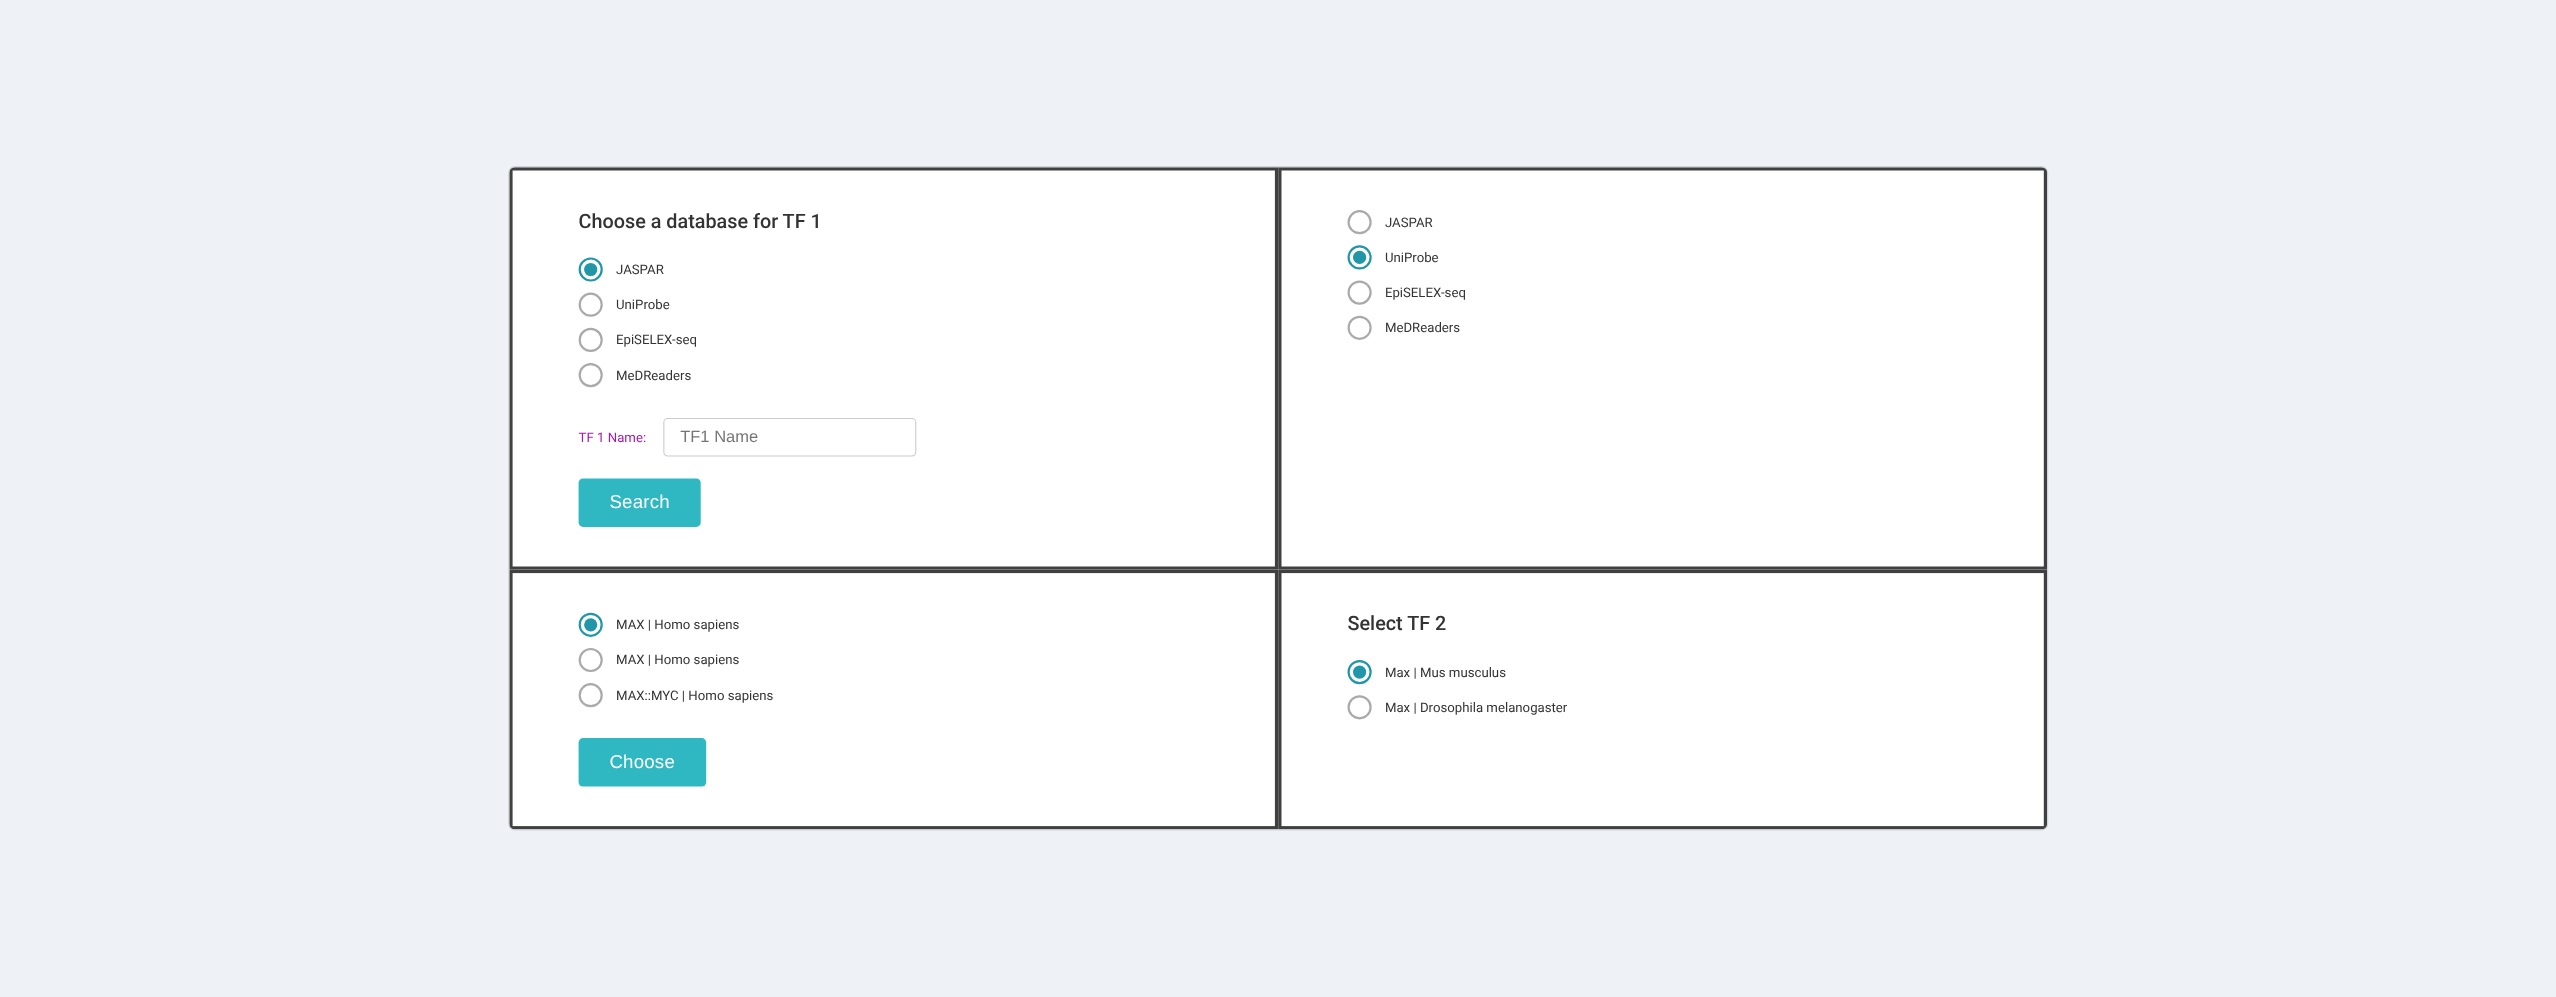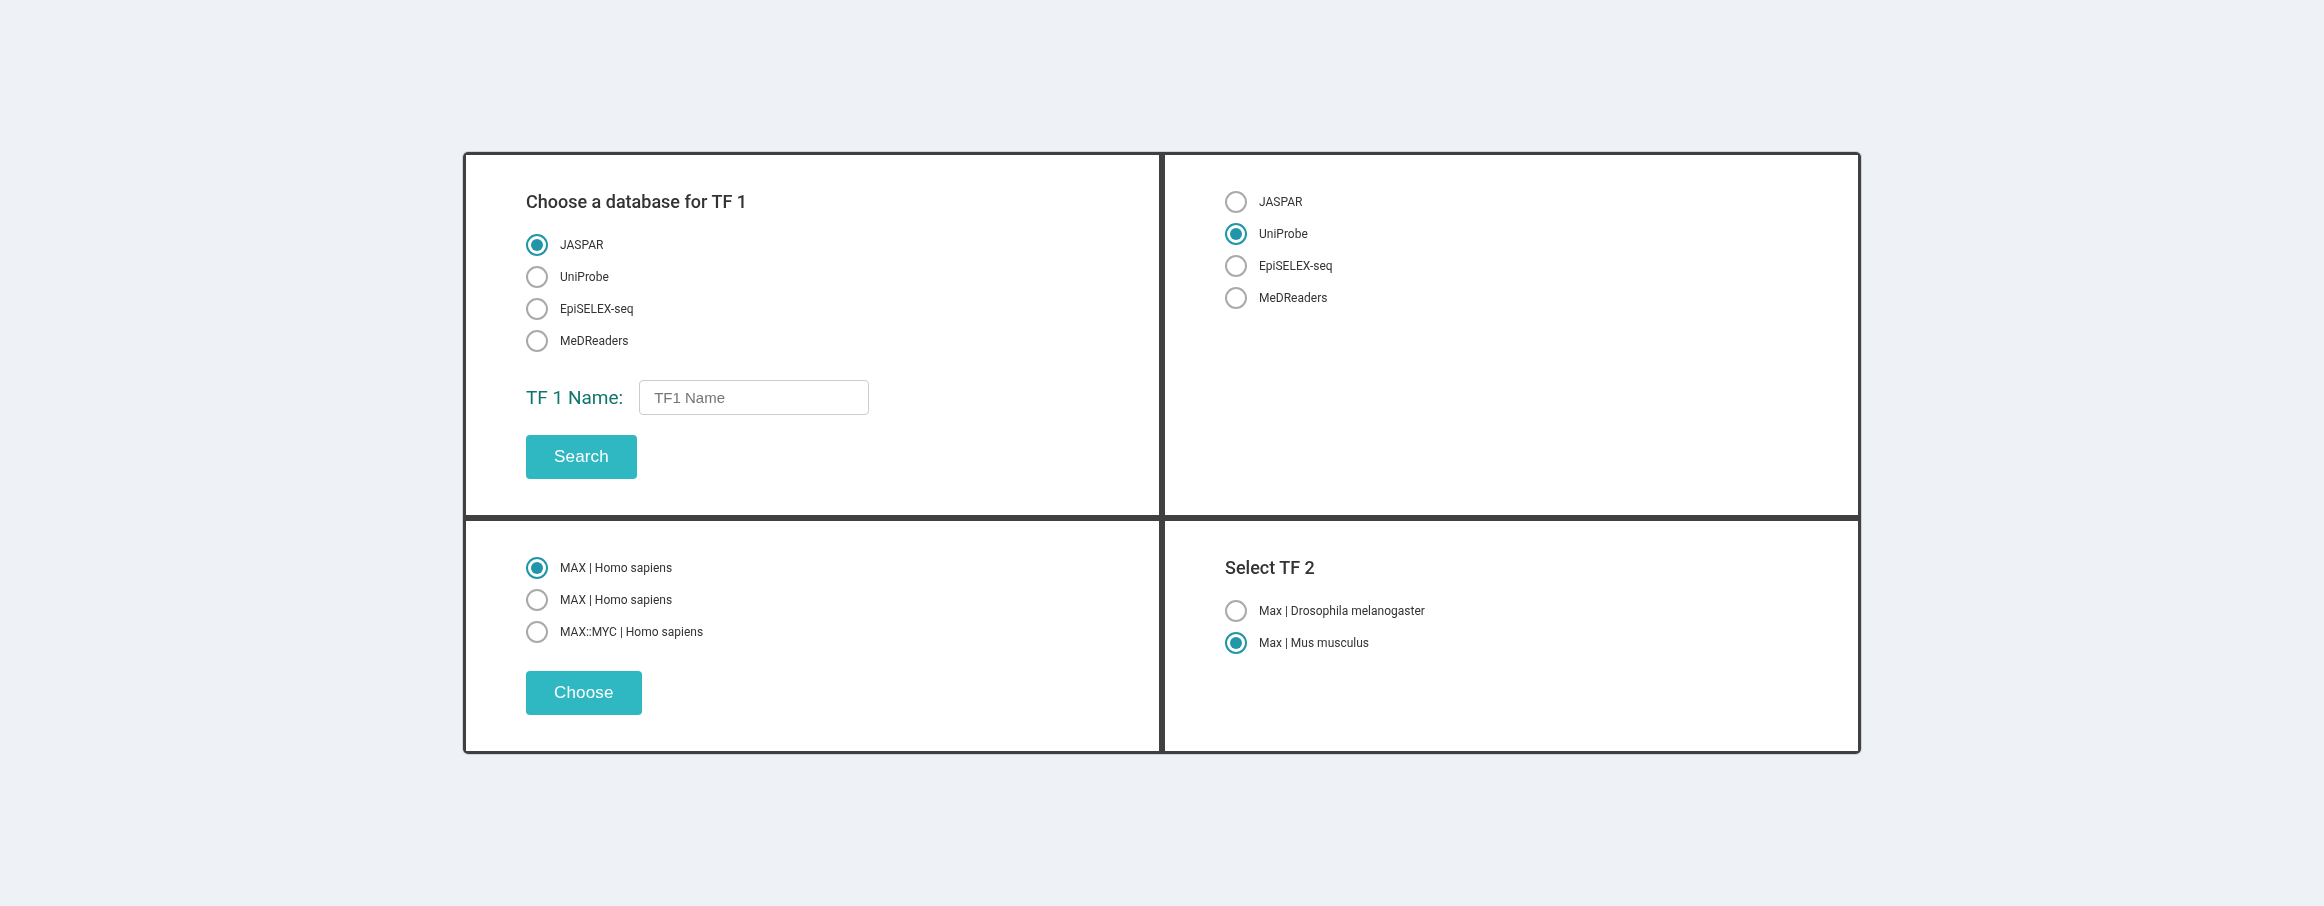--- a/index.html
+++ b/index.html
@@ -72,22 +72,22 @@
       border-radius: 50%;
       background: #2196a8;
     }
     .name-row {
       display: flex;
       align-items: center;
       gap: 16px;
       margin-bottom: 20px;
     }
     .name-label {
-      font-size: 19px;
-      color: #0f766e;
+      font-size: 12px;
+      color: #a21caf;
       white-space: nowrap;
     }
     .name-input {
       border: 1.5px solid #ccc;
       border-radius: 4px;
       padding: 8px 14px;
       font-size: 15px;
       color: #aaa;
       width: 230px;
       outline: none;
@@ -172,23 +172,23 @@
         <span>MAX::MYC | Homo sapiens</span>
       </label>
     </div>
     <button class="action-btn">Choose</button>
   </div>
 
   <div class="panel">
     <div class="panel-title">Select TF 2</div>
     <div class="radio-group">
       <label class="radio-item">
+        <div class="radio-circle checked"></div>
+        <span>Max | Mus musculus</span>
+      </label>
+      <label class="radio-item">
         <div class="radio-circle"></div>
         <span>Max | Drosophila melanogaster</span>
-      </label>
-      <label class="radio-item">
-        <div class="radio-circle checked"></div>
-        <span>Max | Mus musculus</span>
       </label>
     </div>
   </div>
 
 </div>
 
 </body></html>

